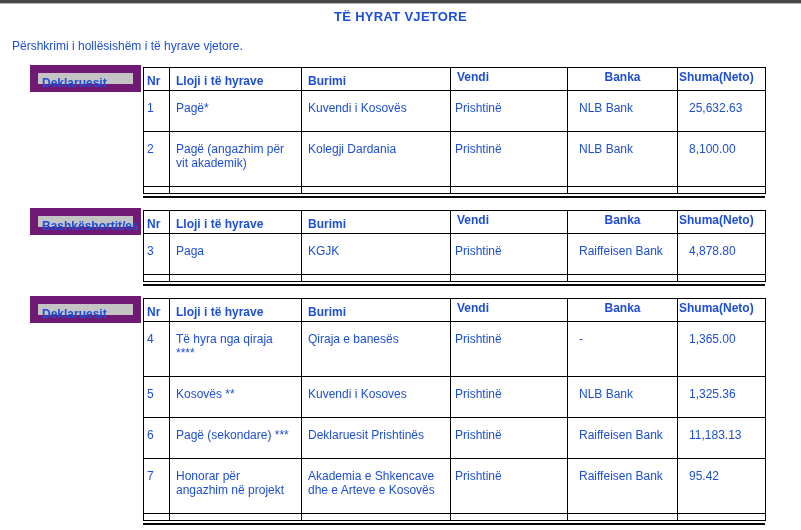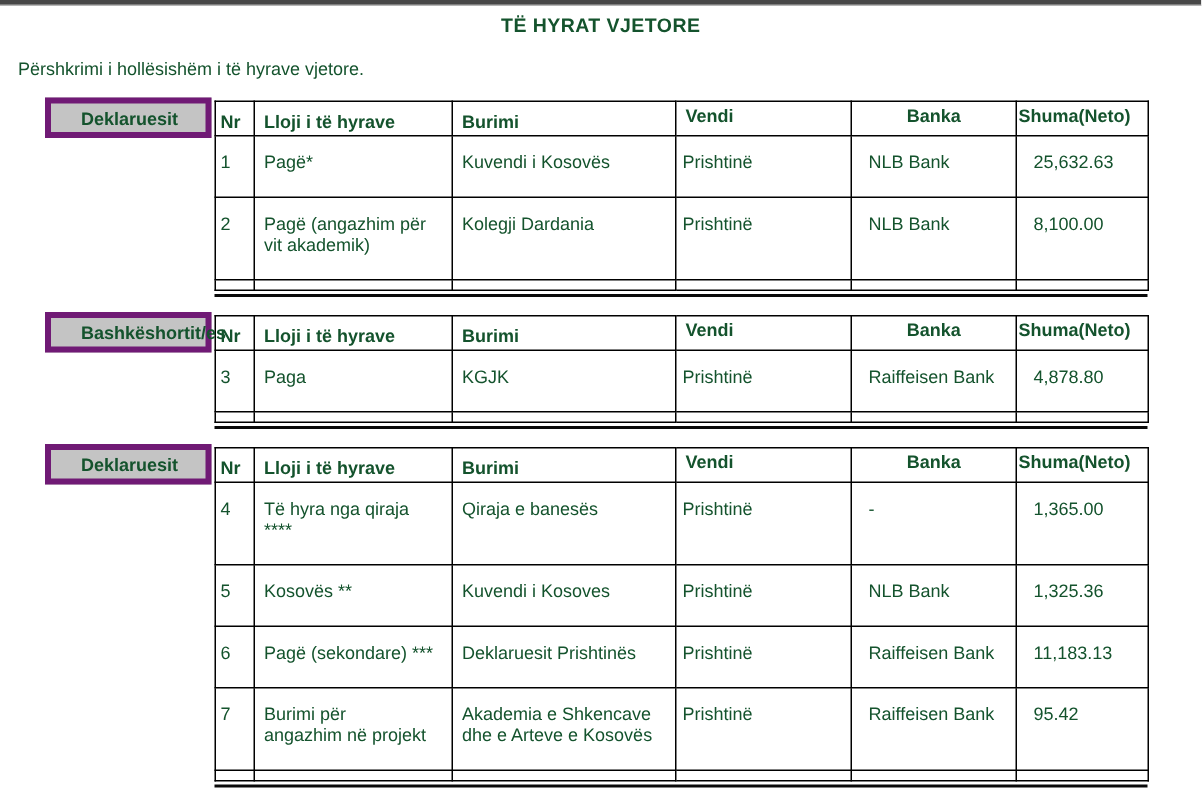--- a/index.html
+++ b/index.html
@@ -2,37 +2,37 @@
 <html><head>
 <meta charset="utf-8">
 <style>
   html,body{margin:0;padding:0;background:#ffffff;}
   .page{
     position:relative;
     width:801px;height:530px;
     background:#ffffff;
     overflow:hidden;
     font-family:"Liberation Sans","DejaVu Sans",sans-serif;
-    color:#14532d;
+    color:#1d4ed8;
   }
   .top-rule{height:3px;width:100%;background:#474747;border-bottom:1px solid #b5b5b5;}
   .title{
     margin-top:5px;text-align:center;
     font-size:13px;font-weight:bold;letter-spacing:0.3px;
   }
   .subtitle{margin-top:15px;margin-left:12px;font-size:12px;}
   #sections{margin-top:14px;}
   .section{position:relative;margin-top:12px;}
   .section:first-child{margin-top:0;}
   .side-label{
     position:absolute;left:30px;top:-2px;
     width:111px;height:27px;box-sizing:border-box;
-    background:#c4c4c4;border:4px solid #701a75;
+    background:#c4c4c4;border:8px solid #701a75;
     font-size:12px;font-weight:bold;
-    padding:3px 0 0 20px;
+    padding:3px 0 0 4px;
   }
   .tbl-wrap{margin-left:143px;width:622px;}
   table.tbl{border-collapse:collapse;table-layout:fixed;width:622px;padding-left:24px;}
   .tbl th,.tbl td{
     border:1px solid #000;
     font-size:12px;
     overflow:hidden;
   }
   .tbl th{font-weight:bold;text-align:left;height:20px;padding:0;}
   
@@ -202,21 +202,21 @@
               <tr>
                 <td class="c0">6</td>
                 <td class="c1">Pagë (sekondare) ***</td>
                 <td class="c2">Deklaruesit Prishtinës</td>
                 <td class="c3">Prishtinë</td>
                 <td class="c4">Raiffeisen Bank</td>
                 <td class="c5">11,183.13</td>
               </tr>
               <tr>
                 <td class="c0">7</td>
-                <td class="c1">Burimi për
+                <td class="c1">Honorar për
 angazhim në projekt</td>
                 <td class="c2">Akademia e Shkencave
 dhe e Arteve e Kosovës</td>
                 <td class="c3">Prishtinë</td>
                 <td class="c4">Raiffeisen Bank</td>
                 <td class="c5">95.42</td>
               </tr>
               <tr class="thin">
                 <td></td>
                 <td></td>

